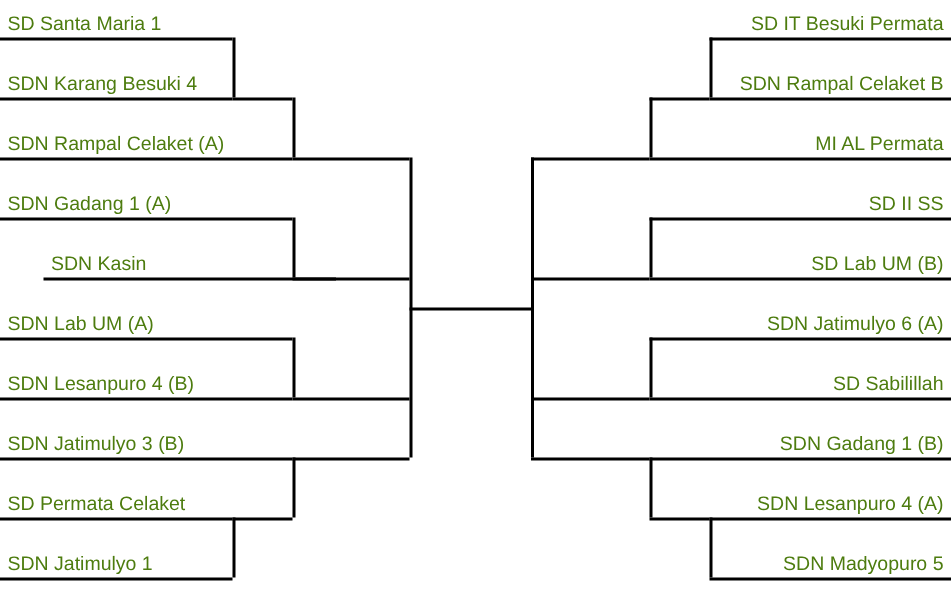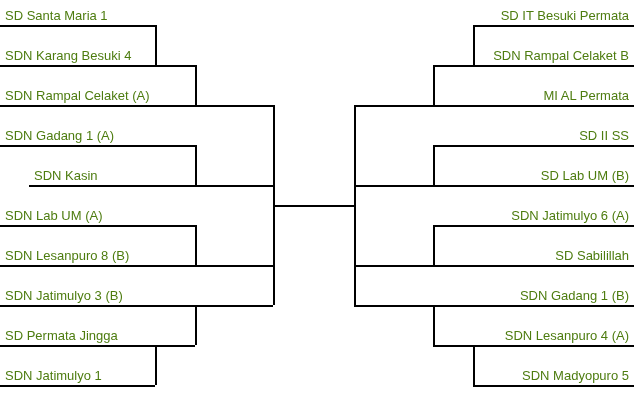--- a/index.html
+++ b/index.html
@@ -66,27 +66,27 @@
         <div class="seed left" style="left: 0px; top: 145px; width: 195px;">
           <span class="seed-label">SDN Gadang 1 (A)</span>
         </div>
         <div class="seed left" style="left: 0px; top: 185px; width: 195px; margin-left: 29px;">
           <span class="seed-label">SDN Kasin</span>
         </div>
         <div class="seed left" style="left: 0px; top: 225px; width: 195px;">
           <span class="seed-label">SDN Lab UM (A)</span>
         </div>
         <div class="seed left" style="left: 0px; top: 265px; width: 195px;">
-          <span class="seed-label">SDN Lesanpuro 8 (B)</span>
+          <span class="seed-label">SDN Lesanpuro 4 (B)</span>
         </div>
         <div class="seed left" style="left: 0px; top: 305px; width: 195px;">
           <span class="seed-label">SDN Jatimulyo 3 (B)</span>
         </div>
         <div class="seed left" style="left: 0px; top: 345px; width: 155px;">
-          <span class="seed-label">SD Permata Jingga</span>
+          <span class="seed-label">SD Permata Celaket</span>
         </div>
         <div class="seed left" style="left: 0px; top: 385px; width: 155px;">
           <span class="seed-label">SDN Jatimulyo 1</span>
         </div>
       </div>
     <div id="left-lines">
         <div class="vline" style="left: 155px; top: 25px; height: 40px;"></div>
         <div class="hline" style="left: 155px; top: 65px; width: 40px;"></div>
         <div class="vline" style="left: 195px; top: 65px; height: 40px;"></div>
         <div class="hline" style="left: 195px; top: 105px; width: 78px;"></div>

